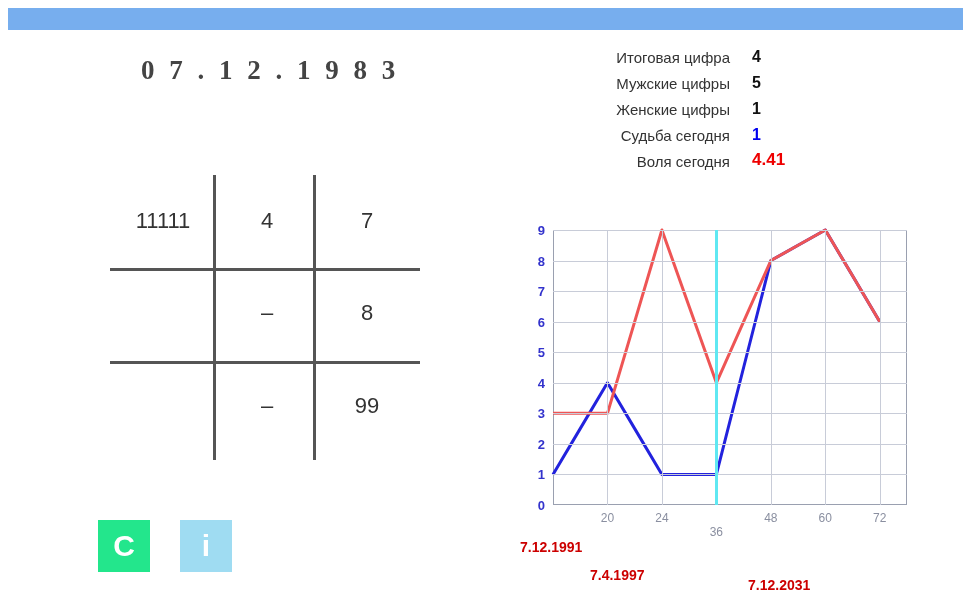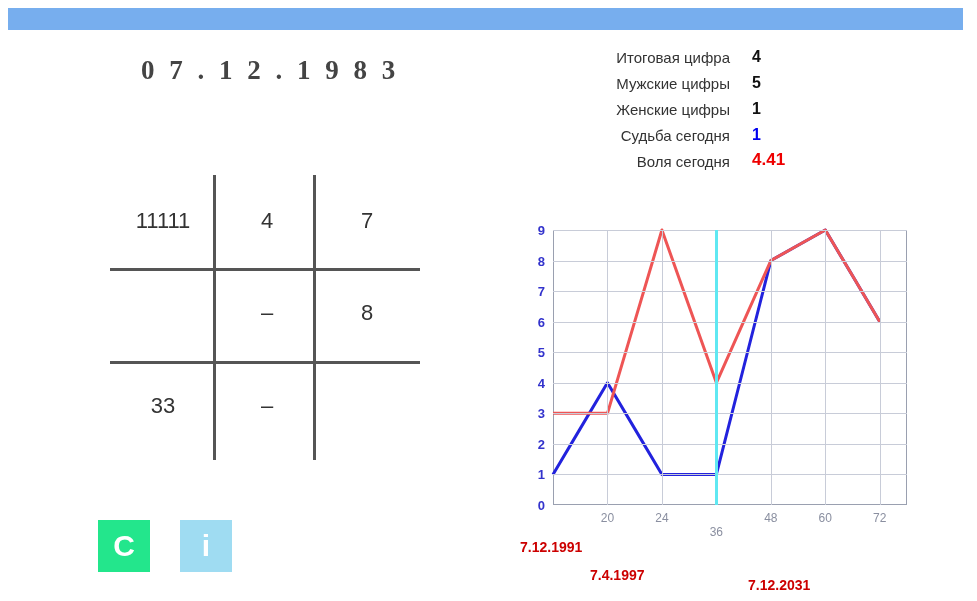--- a/index.html
+++ b/index.html
@@ -222,22 +222,22 @@
     <div class="hline h1"></div>
     <div class="hline h2"></div>
 
     <div class="cell c-col0 c-row0">11111</div>
     <div class="cell c-col1 c-row0">4</div>
     <div class="cell c-col2 c-row0">7</div>
 
     <div class="cell c-col1 c-row1">–</div>
     <div class="cell c-col2 c-row1">8</div>
 
-    <div class="cell c-col0 c-row2">33</div>
     <div class="cell c-col1 c-row2">–</div>
+    <div class="cell c-col2 c-row2">99</div>
   </div>
 
   <div class="icon-square icon-c">C</div>
   <div class="icon-square icon-i">i</div>
 
   <div class="info-table">
     <div class="info-row">
       <div class="info-label">Итоговая цифра</div>
       <div class="info-value">4</div>
     </div>

